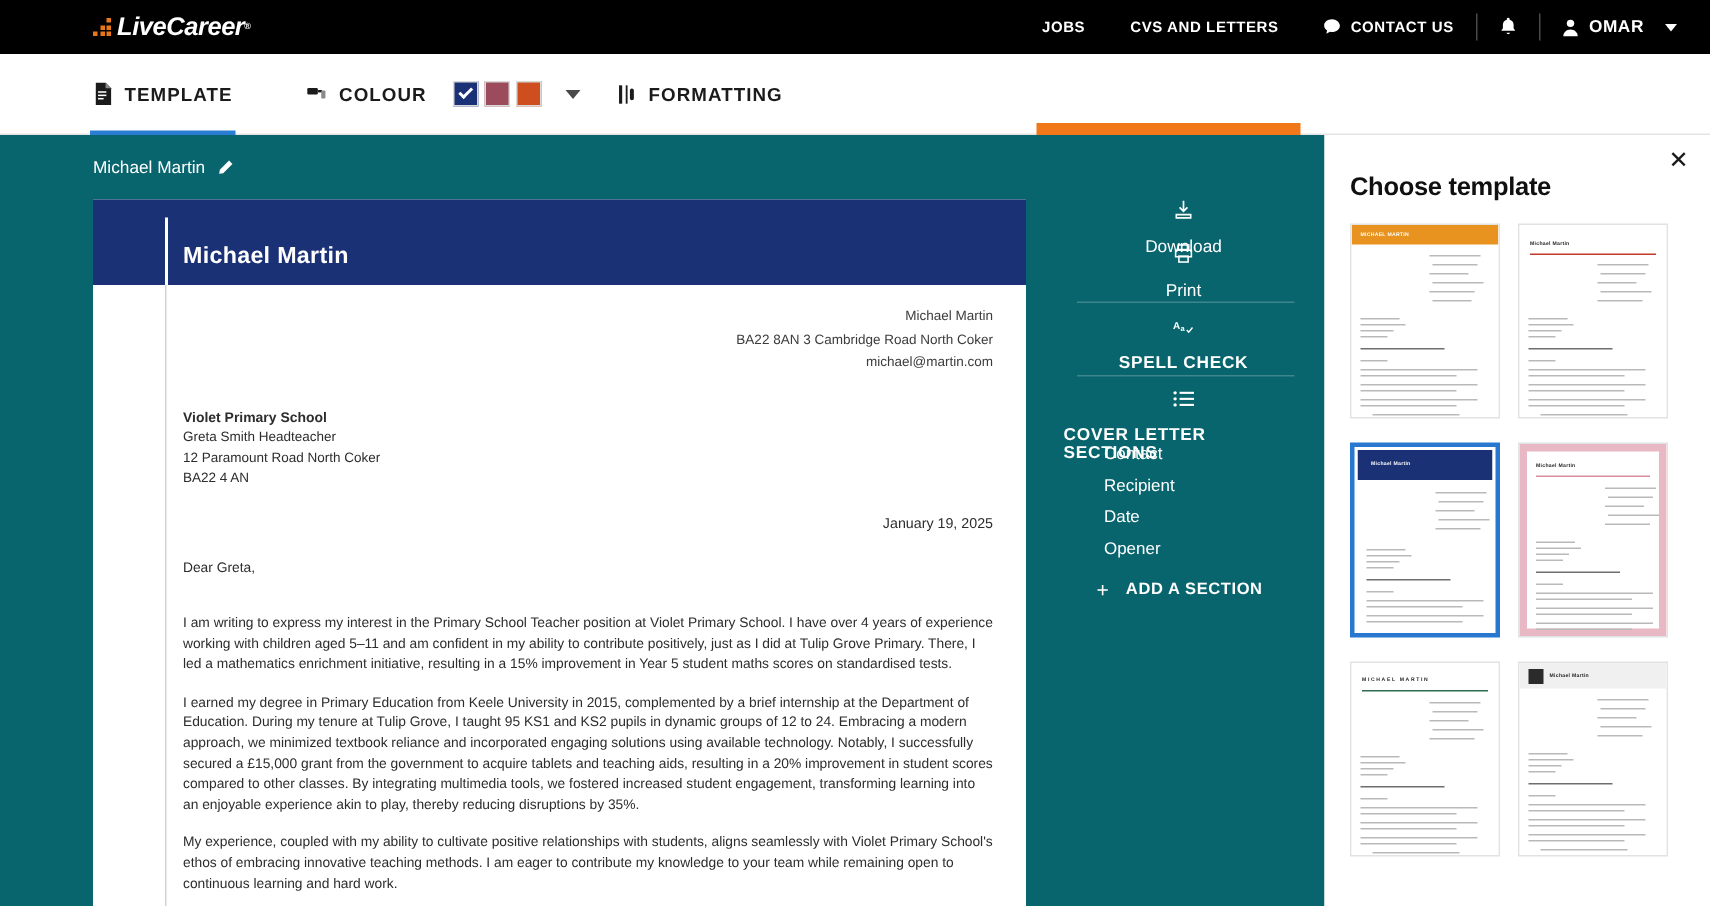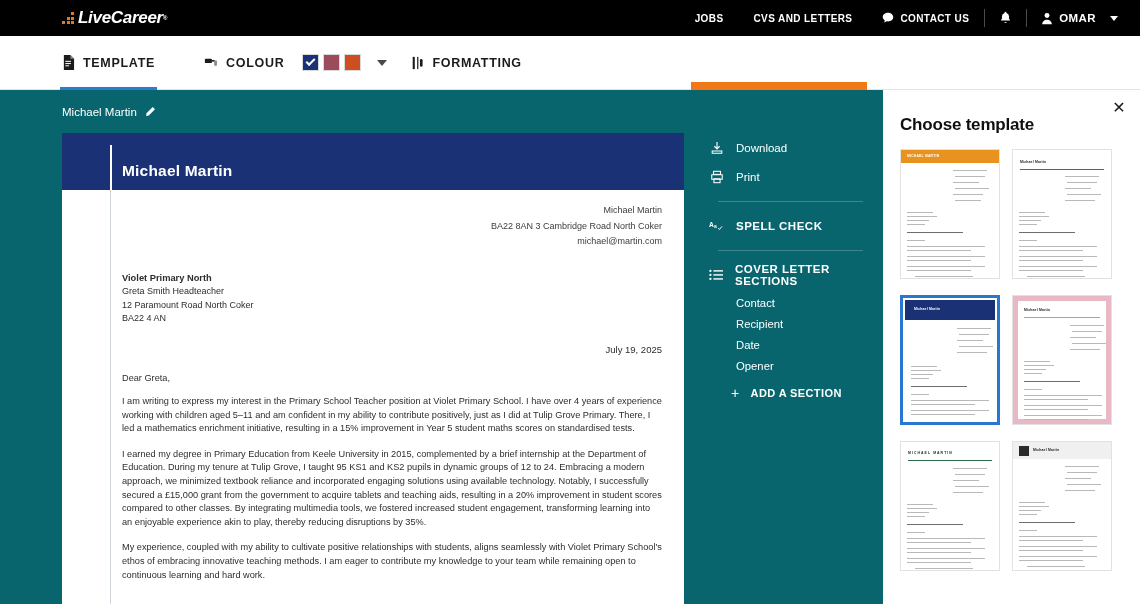--- a/index.html
+++ b/index.html
@@ -142,29 +142,29 @@
   .recipient-block .bold { font-weight: bold; font-size: 9.3px; }
   .date-line {
     text-align: right; padding-right: 22px; padding-top: 18px;
     font-size: 9.5px; color: #2d2d2d;
   }
   .letter-body {
     padding-left: 60px; padding-right: 22px; padding-top: 17px;
     font-size: 9.2px; color: #2d2d2d; line-height: 13.6px;
   }
   .letter-body p { margin-bottom: 12px; }
-  .letter-body p.salutation { margin-bottom: 10px; }
+  .letter-body p.salutation { margin-bottom: 24px; }
 
   
   .tools {
     position: absolute; left: 709px; top: 43px; width: 160px; color: #ffffff;
   }
   .tool-row {
     display: flex; align-items: center; gap: 12px;
-    height: 29px; font-size: 11.5px; cursor: pointer;
+    height: 29px; font-size: 11.5px; cursor: pointer; flex-direction: column;
   }
   .tool-row .ticon { width: 15px; display: flex; justify-content: center; }
   .tools-divider { height: 1px; background: #3f858c; margin: 10px 0 9px 9px; width: 145px; }
   .tool-row.caps { font-size: 11.5px; font-weight: bold; letter-spacing: .5px; }
   .sections-list { margin-top: 3px; }
   .section-item {
     padding-left: 27px; height: 21px; display: flex; align-items: center;
     font-size: 11.3px; cursor: pointer;
   }
   .add-section {
@@ -321,27 +321,27 @@
       <div class="page-body">
         <span class="body-rule"></span>
 
         <div class="sender-block">
           <div>Michael Martin</div>
           <div>BA22 8AN 3 Cambridge Road North Coker</div>
           <div>michael@martin.com</div>
         </div>
 
         <div class="recipient-block">
-          <div class="bold">Violet Primary North</div>
+          <div class="bold">Violet Primary School</div>
           <div>Greta Smith Headteacher</div>
           <div>12 Paramount Road North Coker</div>
           <div>BA22 4 AN</div>
         </div>
 
-        <div class="date-line">July 19, 2025</div>
+        <div class="date-line">January 19, 2025</div>
 
         <div class="letter-body">
           <p class="salutation">Dear Greta,</p>
           <p>I am writing to express my interest in the Primary School Teacher position at Violet Primary School. I have over 4 years of experience working with children aged 5–11 and am confident in my ability to contribute positively, just as I did at Tulip Grove Primary. There, I led a mathematics enrichment initiative, resulting in a 15% improvement in Year 5 student maths scores on standardised tests.</p>
           <p>I earned my degree in Primary Education from Keele University in 2015, complemented by a brief internship at the Department of Education. During my tenure at Tulip Grove, I taught 95 KS1 and KS2 pupils in dynamic groups of 12 to 24. Embracing a modern approach, we minimized textbook reliance and incorporated engaging solutions using available technology. Notably, I successfully secured a £15,000 grant from the government to acquire tablets and teaching aids, resulting in a 20% improvement in student scores compared to other classes. By integrating multimedia tools, we fostered increased student engagement, transforming learning into an enjoyable experience akin to play, thereby reducing disruptions by 35%.</p>
           <p>My experience, coupled with my ability to cultivate positive relationships with students, aligns seamlessly with Violet Primary School's ethos of embracing innovative teaching methods. I am eager to contribute my knowledge to your team while remaining open to continuous learning and hard work.</p>
         </div>
       </div>
     </div>
 

